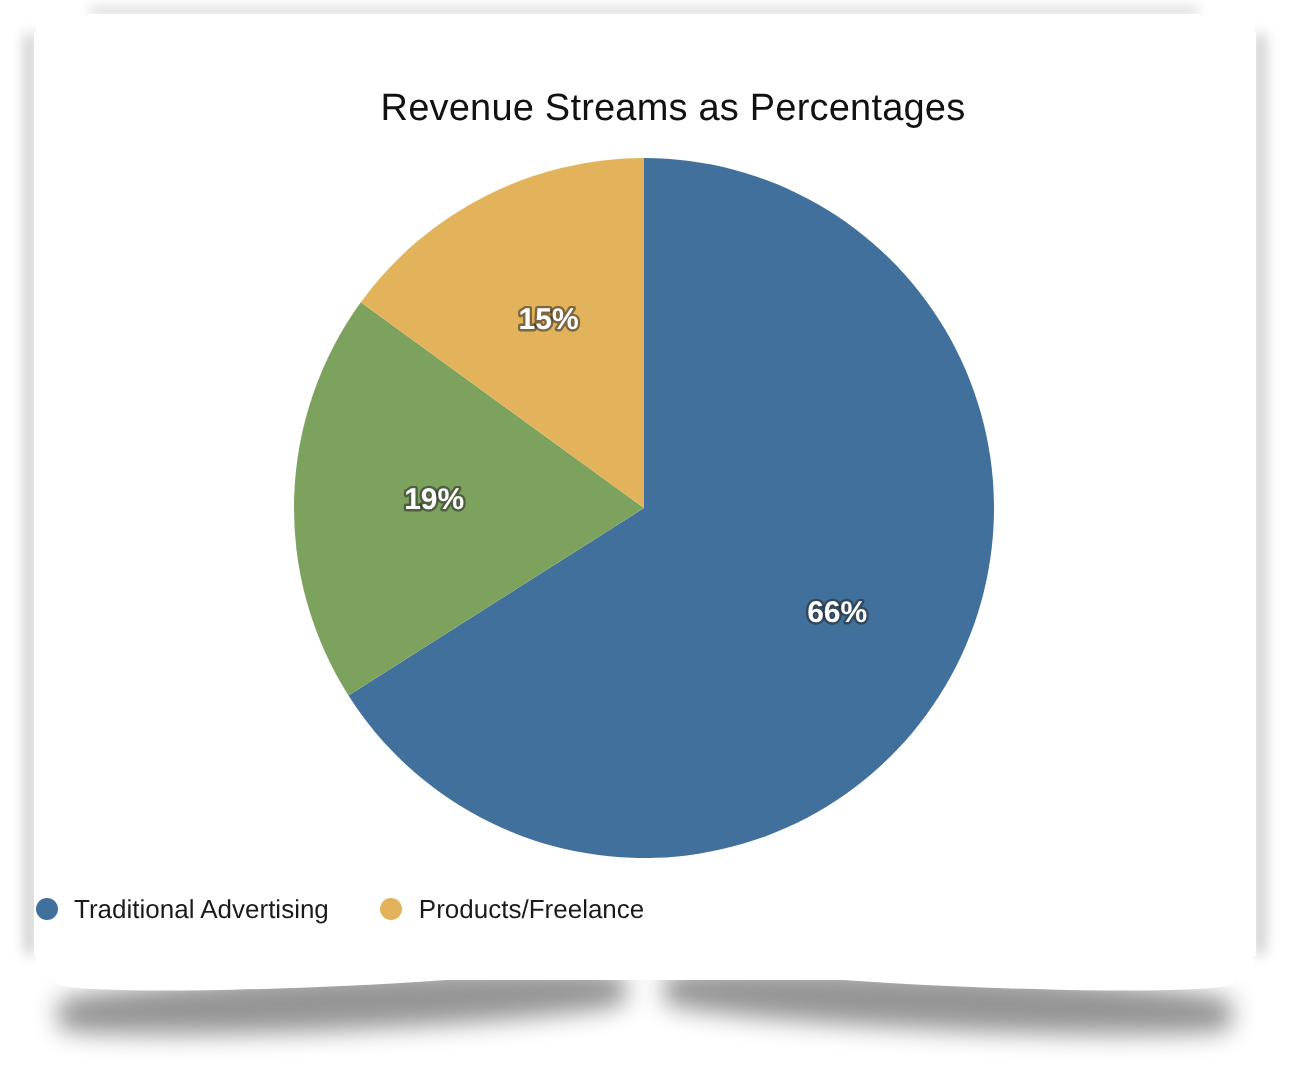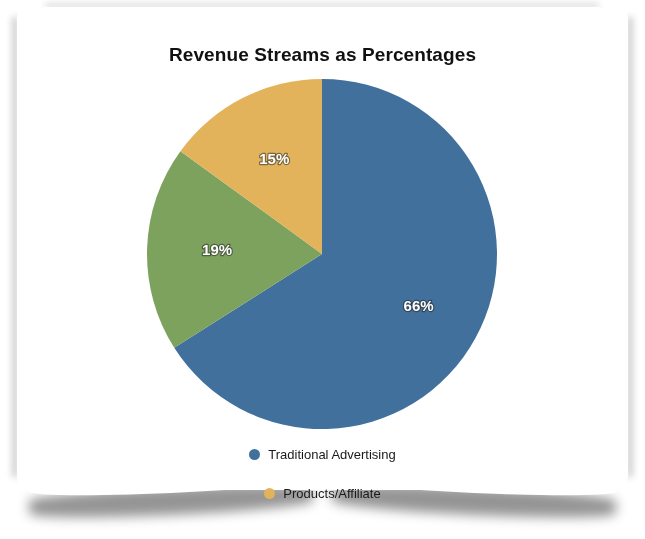--- a/index.html
+++ b/index.html
@@ -76,26 +76,26 @@
   
   .chart-area {
     position: absolute;
     left: 0; top: 0;
     width: 609px;
     height: 482px;
   }
 
   .chart-title {
     position: absolute;
-    left: 0;
+    left: 14px;
     top: 36px;
     width: 609px;
     text-align: center;
     font-size: 19px;
-    font-weight: bold;
+    font-weight: normal;
     color: #111111;
     letter-spacing: 0.1px;
   }
 
   .pie-wrap {
     position: absolute;
     left: 128px;
     top: 70px;
     width: 352px;
     height: 352px;
@@ -121,21 +121,20 @@
 
   
   .legend {
     position: absolute;
     left: 0;
     top: 440px;
     width: 609px;
     display: flex;
     align-items: center;
     gap: 26px;
-    flex-direction: column;
   }
   .legend-item {
     display: flex;
     align-items: center;
     gap: 8px;
     white-space: nowrap;
   }
   .legend-marker {
     width: 11px;
     height: 11px;
@@ -179,19 +178,19 @@
         </svg>
       </div>
 
       <div class="legend" id="legend-root">
           <div class="legend-item">
             <span class="legend-marker" style="background: rgb(65, 112, 156);"></span>
             <span class="legend-label">Traditional Advertising</span>
           </div>
           <div class="legend-item">
             <span class="legend-marker" style="background: rgb(227, 179, 91);"></span>
-            <span class="legend-label">Products/Affiliate</span>
+            <span class="legend-label">Products/Freelance</span>
           </div>
         </div>
 
     </div>
   </div>
 </div>
 
 </body></html>

